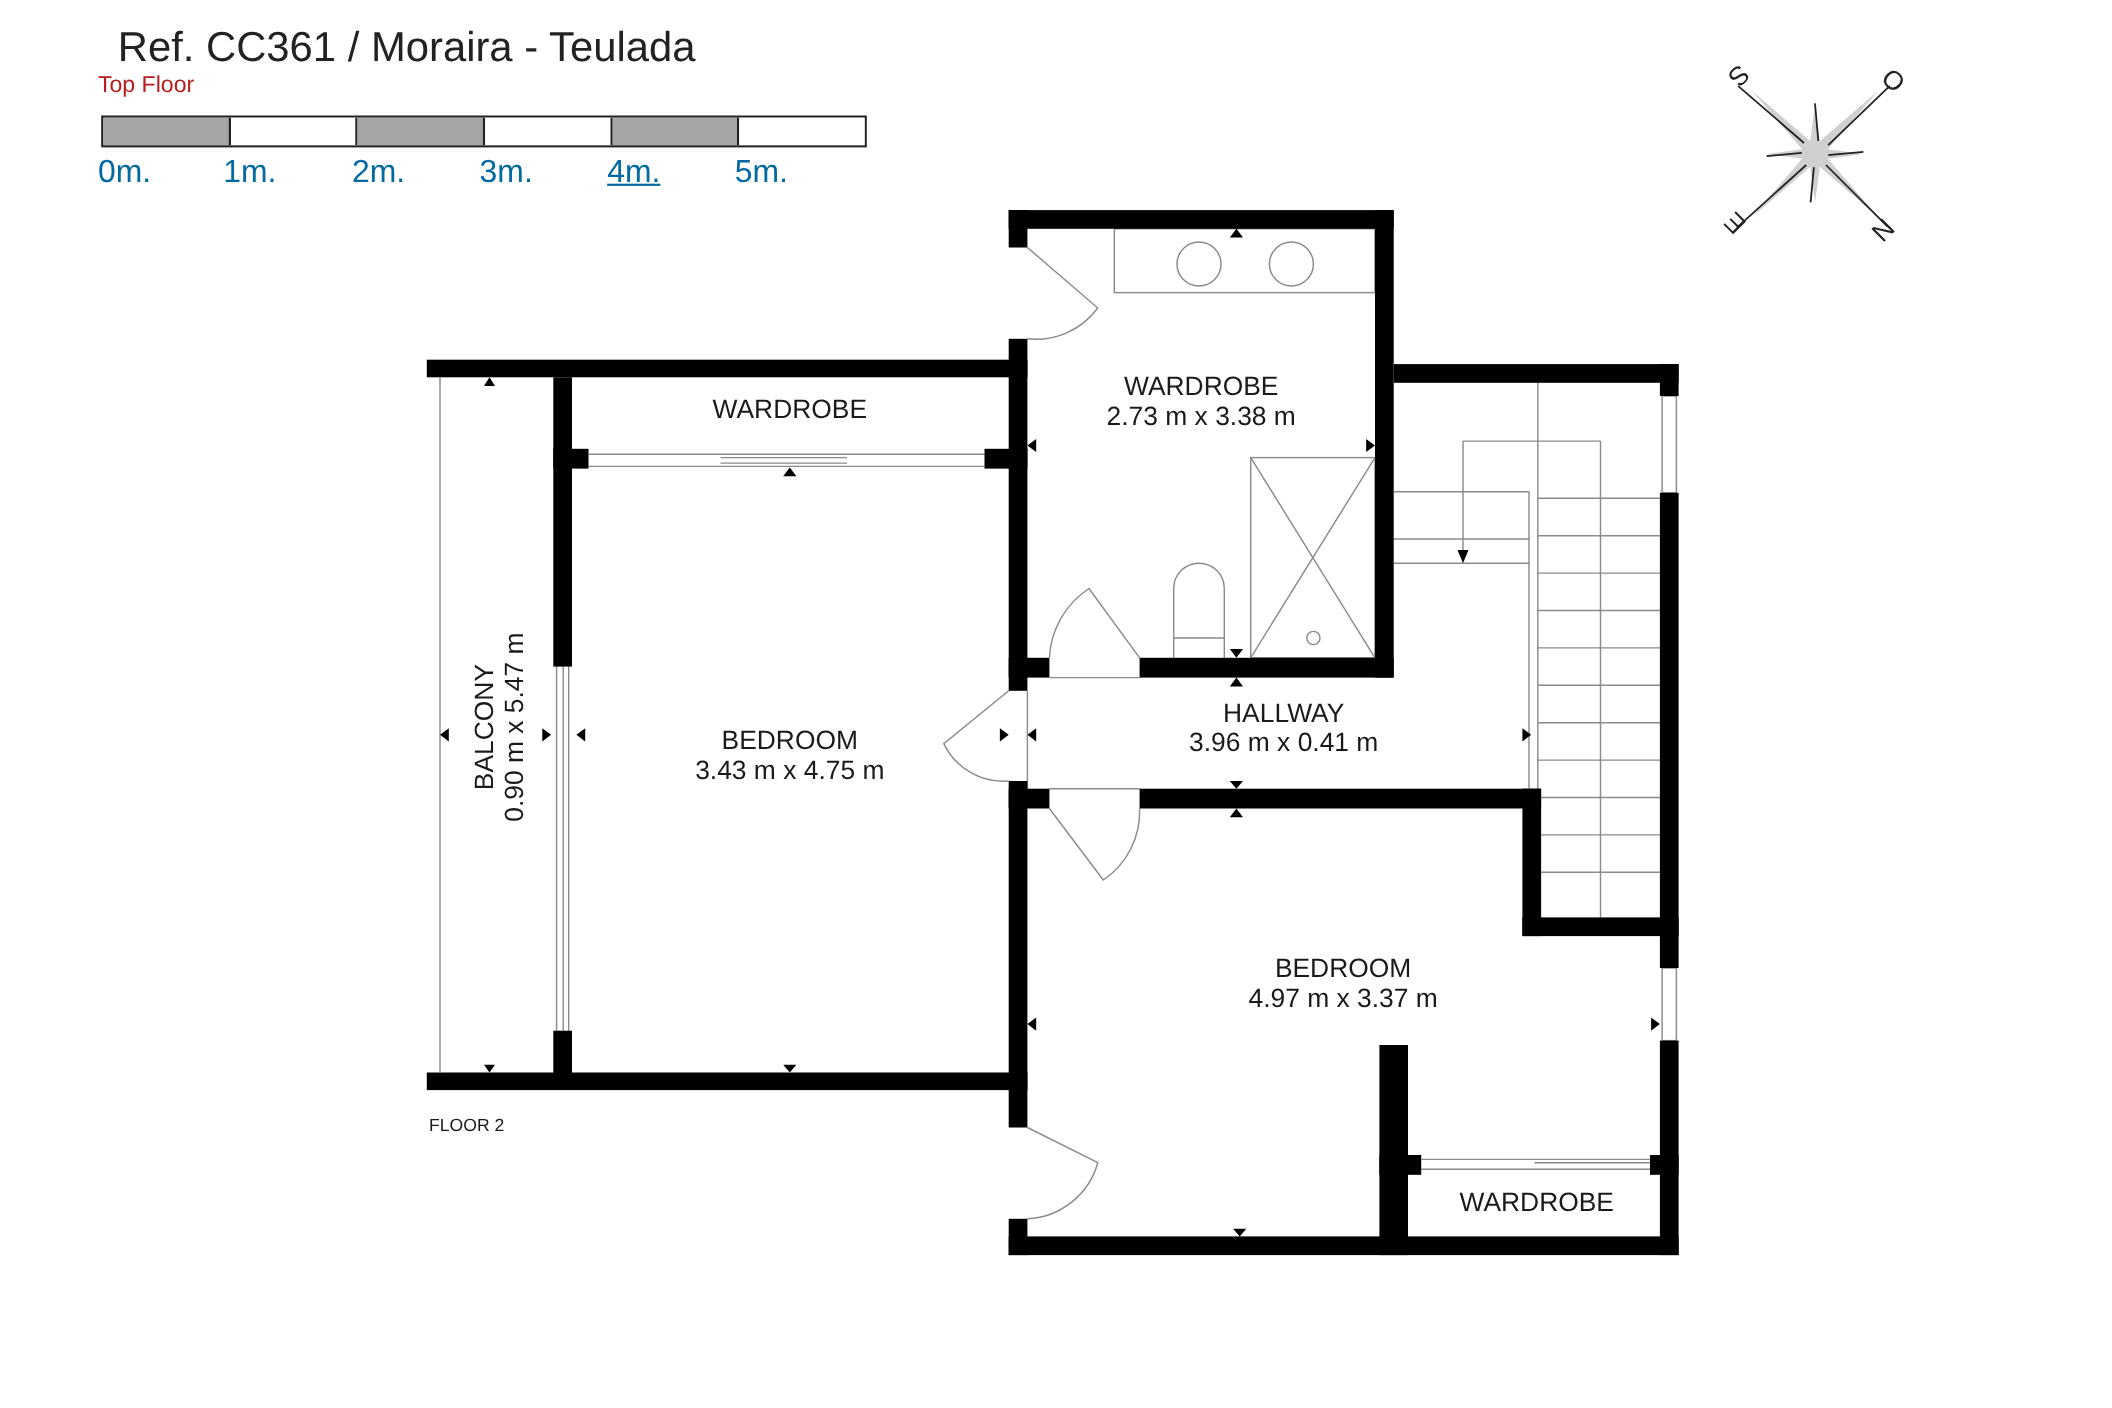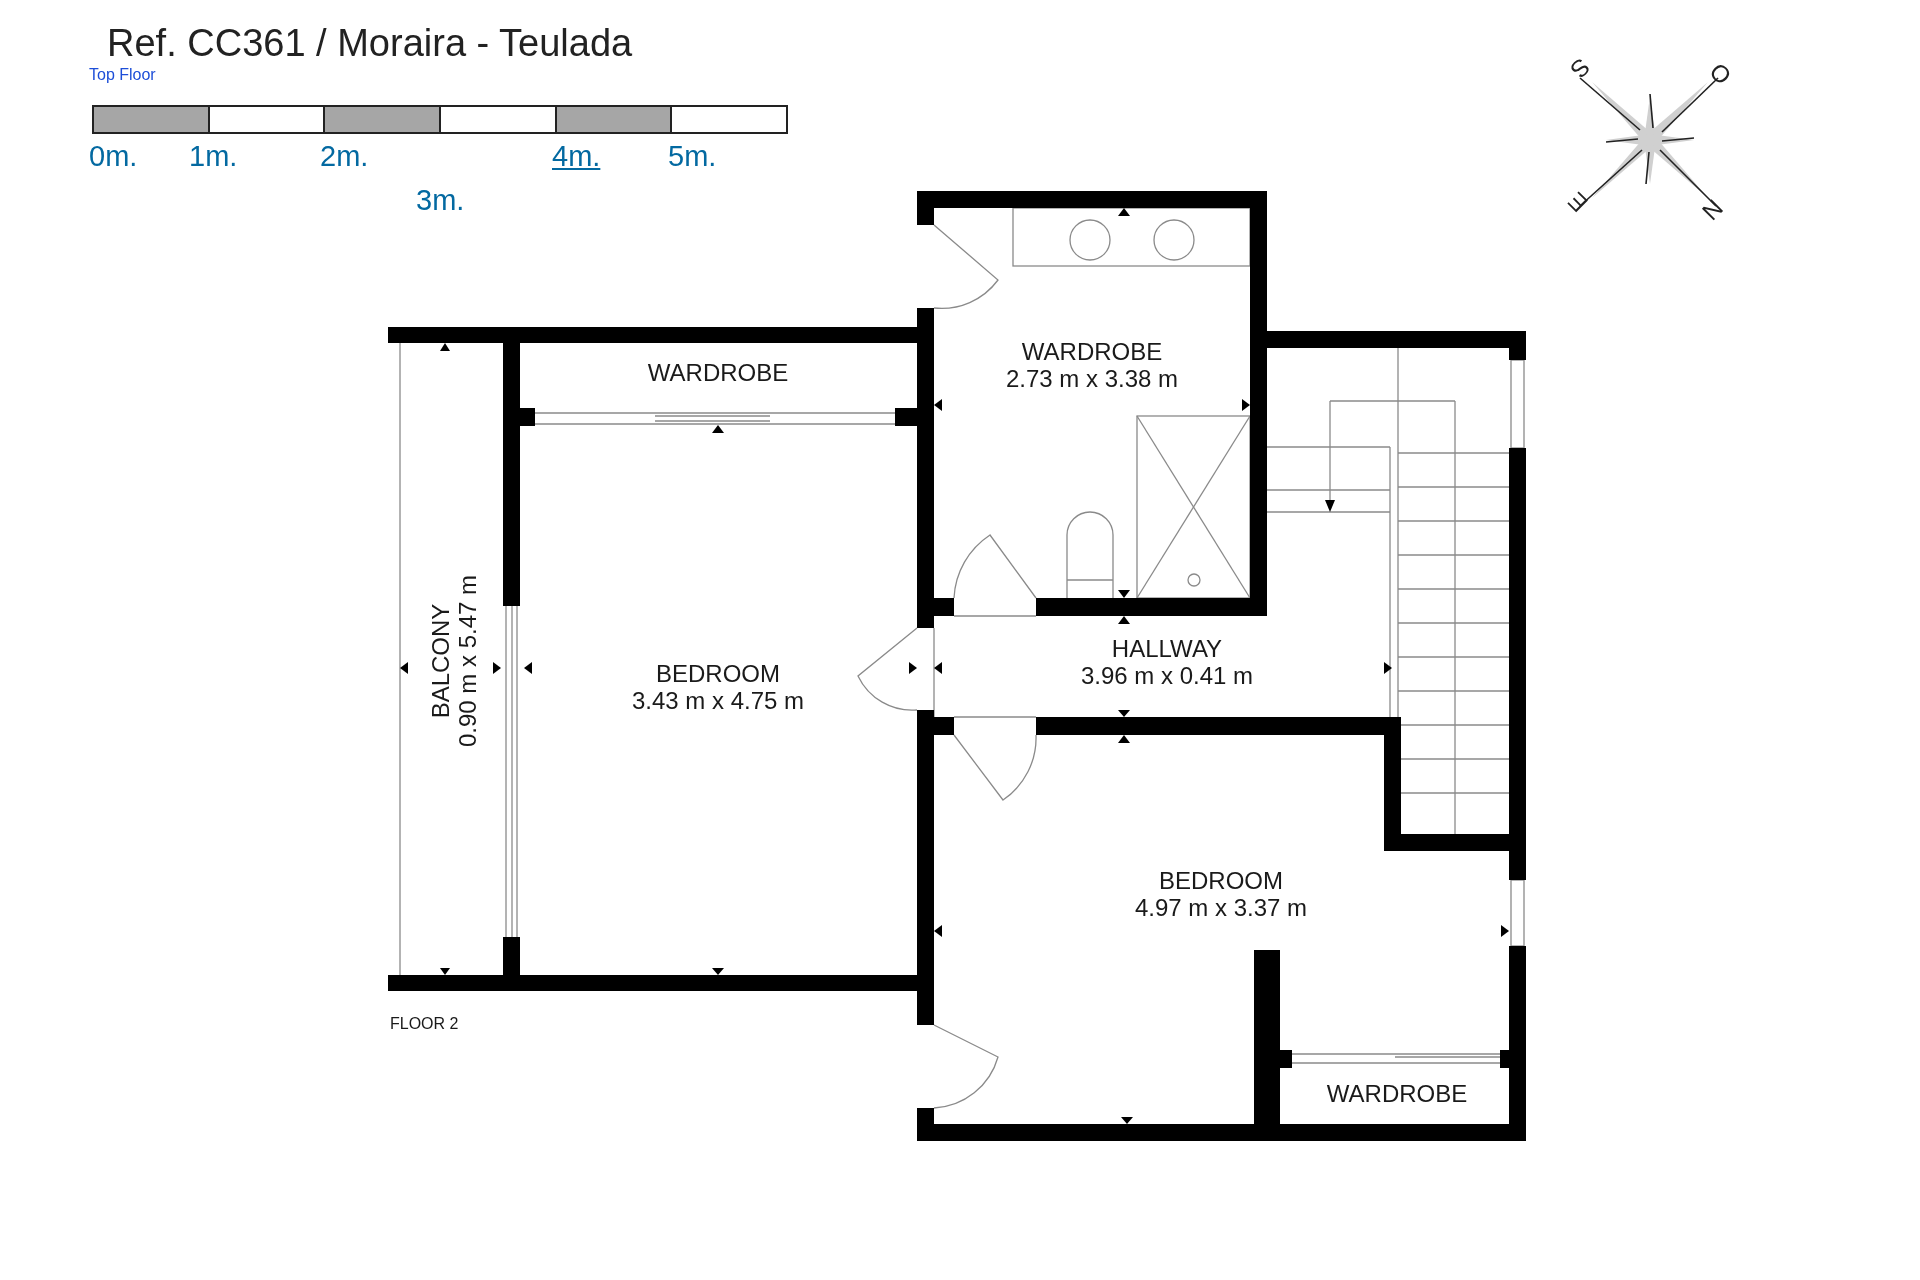--- a/index.html
+++ b/index.html
@@ -1,19 +1,19 @@
 <!DOCTYPE html>
 <html><head>
 <meta charset="utf-8">
 <style>
   html, body { margin:0; padding:0; background:#ffffff; }
   body { width:1920px; height:1280px; position:relative; overflow:hidden; font-family:"Liberation Sans", sans-serif; color:#1a1a1a; }
   .abs { position:absolute; }
   .title { left:89px; top:22px; font-size:38px; color:#222; white-space:nowrap;margin-left:18px; }
-  .subtitle { left:89px; top:66px; font-size:16px; color:#1d4ed8; }
+  .subtitle { left:89px; top:66px; font-size:21px; color:#b91c1c; }
   .scale-bar { left:92px; top:105px; width:696px; height:29px; display:flex; border:2px solid #222; box-sizing:border-box; }
   .scale-seg { flex:1; height:100%; box-sizing:border-box; border-right:2px solid #222; }
   .scale-seg:last-child { border-right:none; }
   .scale-label { top:140px; font-size:29px; color:#0369a1; }
   .room-label { text-align:center; font-size:24px; line-height:27px; color:#1a1a1a; white-space:nowrap; transform:translateX(-50%); }
   .vertical { transform:translate(-50%,-50%) rotate(-90deg); transform-origin:center; }
   .plan { left:0; top:0; width:1920px; height:1280px; }
   .compass-letter { font-size:24px; color:#222; }
 </style>
 </head>
@@ -24,23 +24,23 @@
 
 <div class="abs scale-bar">
   <div class="scale-seg" style="background: rgb(166, 166, 166);"></div>
   <div class="scale-seg" style="background: rgb(255, 255, 255);"></div>
   <div class="scale-seg" style="background: rgb(166, 166, 166);"></div>
   <div class="scale-seg" style="background: rgb(255, 255, 255);"></div>
   <div class="scale-seg" style="background: rgb(166, 166, 166);"></div>
   <div class="scale-seg" style="background: rgb(255, 255, 255);"></div>
 </div>
 <div class="abs scale-label" style="left:89px;">0m.</div>
-<div class="abs scale-label" style="left:189px;">1m.</div>
+<div class="abs scale-label" style="left:203px;">1m.</div>
 <div class="abs scale-label" style="left:320px;">2m.</div>
-<div class="abs scale-label" style="left:416px;margin-top:44px;">3m.</div>
+<div class="abs scale-label" style="left:436px;">3m.</div>
 <div class="abs scale-label" style="left:552px;text-decoration:underline;">4m.</div>
 <div class="abs scale-label" style="left:668px;">5m.</div>
 
 <svg class="abs" style="left:1560px; top:50px;" width="180" height="180" viewBox="0 0 180 180">
   <g transform="translate(90,90)">
 
     <g fill="#d0d0d0" stroke="none">
       <polygon points="-58,-58 -8,0 0,-8"></polygon>
       <polygon points="58,-58 8,0 0,-8"></polygon>
       <polygon points="-58,58 -8,0 0,8"></polygon>

